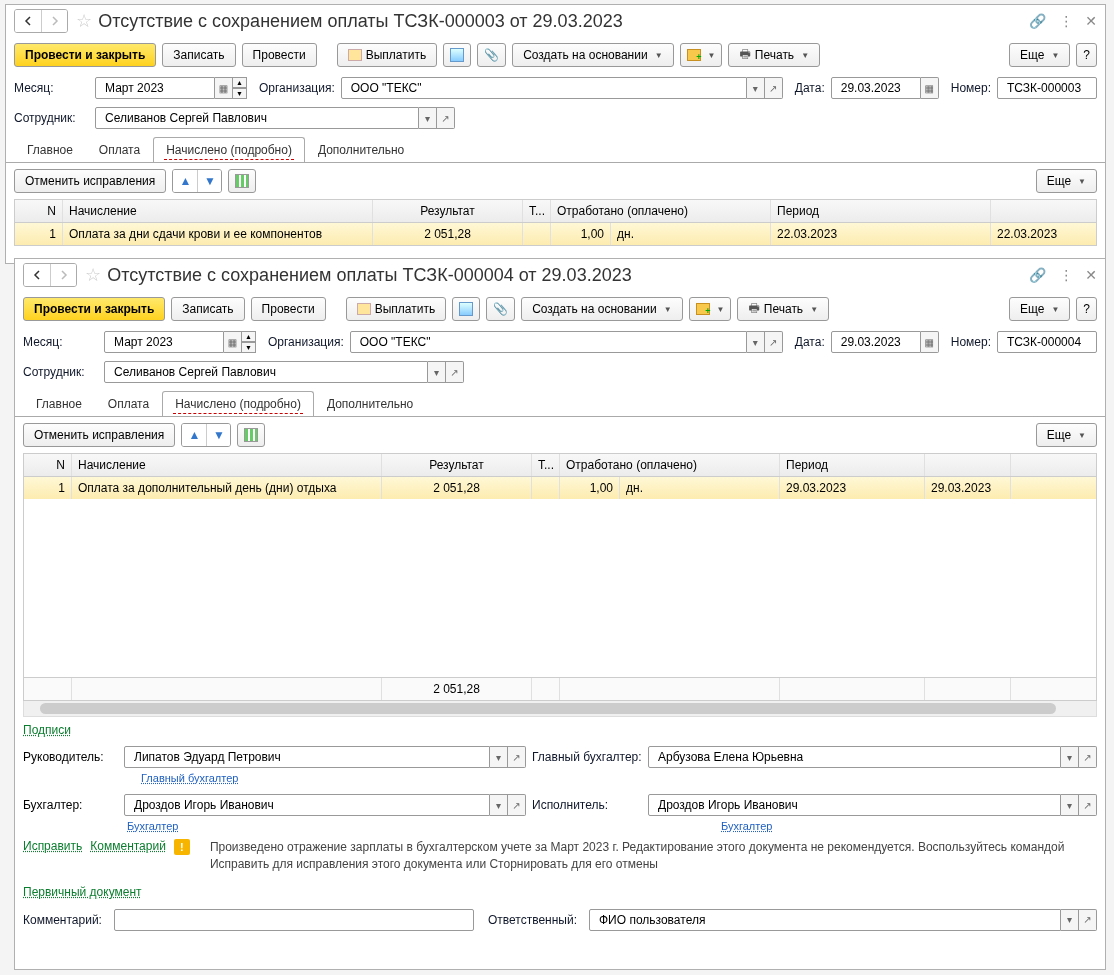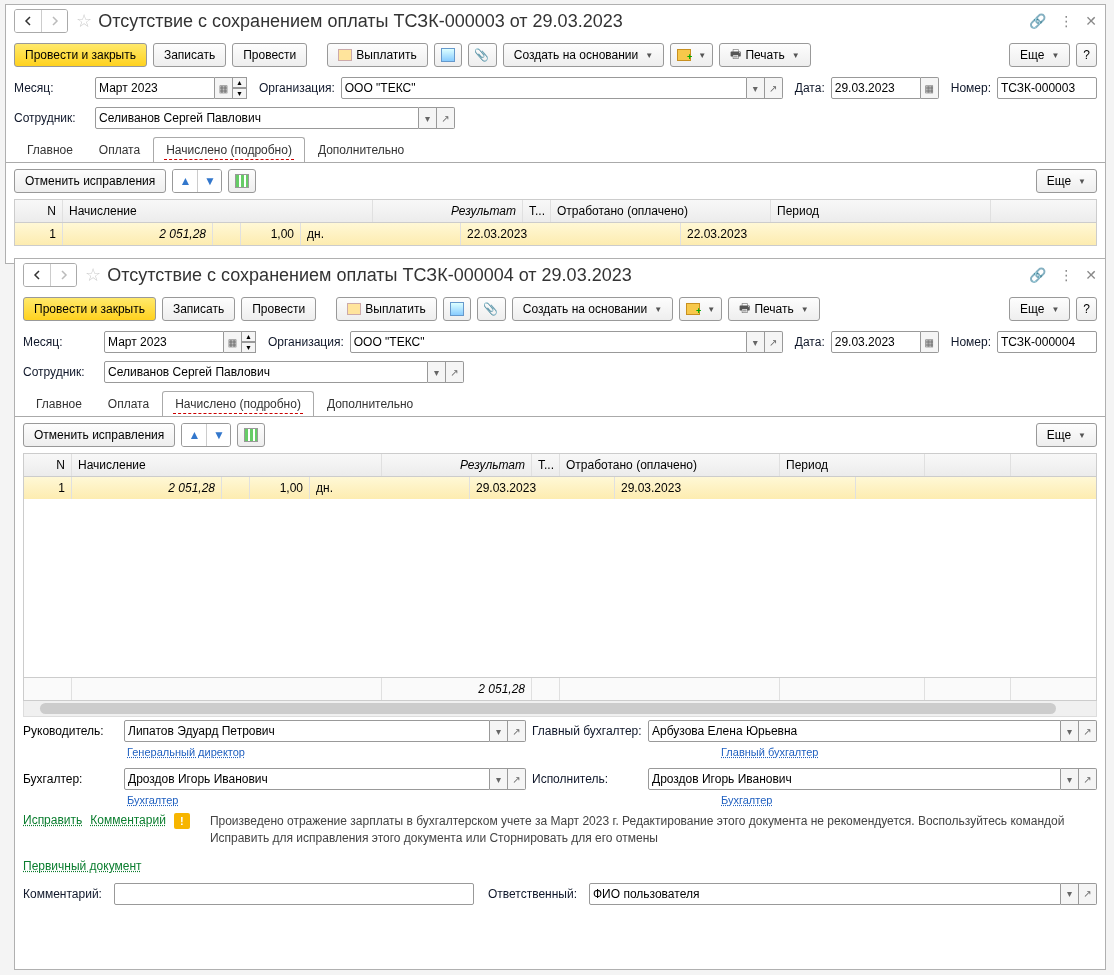--- a/index.html
+++ b/index.html
@@ -10,26 +10,26 @@
 .titlebar { display: flex; align-items: center; padding: 4px 8px; height: 32px; }
 .navbtns { display: flex; border: 1px solid #aaa; border-radius: 3px; overflow: hidden; margin-right: 8px; }
 .navbtn { width: 26px; height: 22px; display: flex; align-items: center; justify-content: center; background: #fff; border: none; cursor: pointer; }
 .navbtn + .navbtn { border-left: 1px solid #ccc; }
 .star { color: #ccc; font-size: 18px; margin-right: 6px; cursor: pointer; }
 .wtitle { font-size: 18px; color: #333; flex: 1; }
 .titleicons { display: flex; gap: 12px; align-items: center; color: #888; }
 .titleicons span { cursor: pointer; font-size: 14px; }
 .toolbar { display: flex; align-items: center; padding: 6px 8px; gap: 6px; flex-wrap: wrap; }
 .btn { border: 1px solid #999; background: linear-gradient(#fdfdfd,#eee); border-radius: 3px; padding: 4px 10px; cursor: pointer; display: inline-flex; align-items: center; gap: 4px; height: 24px; }
-.btn.primary { background: linear-gradient(#ffe96b,#ffd21f); border-color: #999; font-weight: normal; text-align: center; }
+.btn.primary { background: linear-gradient(#ffe96b,#ffd21f); border-color: #999; font-weight: bold; text-align: center; }
 .btn.small { padding: 3px 6px; }
 .btn .dd { font-size: 8px; margin-left: 3px; color: #555; }
 .row { display: flex; align-items: center; padding: 4px 8px; gap: 6px; }
 .label { color: #0f172a; }
-.input { border: 1px solid #999; border-radius: 2px; padding: 3px 3px; background: #fff; height: 22px; }
+.input { border: 1px solid #999; border-radius: 2px; padding: 3px 9px; background: #fff; height: 22px; }
 .inputgroup { display: flex; align-items: stretch; }
 .inputgroup .input { border-radius: 2px 0 0 2px; }
 .inputgroup .ibtn { border: 1px solid #999; border-left: none; width: 18px; display: flex; align-items: center; justify-content: center; background: #f5f5f5; cursor: pointer; font-size: 10px; color: #666; }
 .inputgroup .ibtn:last-child { border-radius: 0 2px 2px 0; }
 .spinner { display: flex; flex-direction: column; }
 .spinner .sp { height: 11px; width: 14px; border: 1px solid #999; border-left: none; display: flex; align-items: center; justify-content: center; font-size: 7px; background: #f5f5f5; cursor: pointer; }
 .tabs { display: flex; border-bottom: 1px solid #aaa; padding: 0 8px; margin-top: 4px; }
 .tab { padding: 5px 12px; border: 1px solid transparent; border-bottom: none; cursor: pointer; color: #333; position: relative; }
 .tab.active { background: #fff; border-color: #aaa; border-radius: 3px 3px 0 0; }
 .tab.active.redline::after { content: ""; position: absolute; left: 10px; right: 10px; bottom: 2px; border-bottom: 1px dashed #c00; }
@@ -37,21 +37,21 @@
 .arrowgrp { display: flex; border: 1px solid #999; border-radius: 3px; overflow: hidden; }
 .arrowgrp .ab { width: 24px; height: 22px; display: flex; align-items: center; justify-content: center; background: #fff; cursor: pointer; }
 .arrowgrp .ab + .ab { border-left: 1px solid #ccc; }
 .table { border: 1px solid #ccc; margin: 0 8px; }
 .thead, .trow, .tfoot { display: flex; }
 .th, .td { padding: 4px 6px; border-right: 1px solid #e0e0e0; overflow: hidden; white-space: nowrap; }
 .thead { background: linear-gradient(#f8f8f8,#ececec); border-bottom: 1px solid #ccc; }
 .trow.sel { background: linear-gradient(#fff8d6,#fdecb0); }
 .c-n { width: 48px; text-align: right; }
 .c-na { width: 310px; }
-.c-re { width: 150px; text-align: right; font-style: italic; }
+.c-re { width: 150px; text-align: center; }
 .c-t { width: 28px; }
 .c-ot { width: 60px; text-align: right; }
 .c-ed { width: 160px; }
 .c-pe { width: 150px; }
 .c-pe2 { flex: 1; }
 .c-last { width: 70px; border-right: none; }
 .w2table .c-pe { width: 145px; }
 .w2table .c-pe2 { width: 145px; }
 .w2table .c-last { flex: 1; border-right: none; }
 .tablebody { height: 200px; background: #fff; }
@@ -205,20 +205,21 @@
       <div class="th c-n">N</div>
       <div class="th c-na">Начисление</div>
       <div class="th c-re">Результат</div>
       <div class="th c-t">Т...</div>
       <div class="th" style="width:220px">Отработано (оплачено)</div>
       <div class="th" style="width:220px">Период</div>
       <div class="th c-last"></div>
     </div>
     <div class="trow sel">
       <div class="td c-n">1</div>
+      <div class="td c-na">Оплата за дни сдачи крови и ее компонентов</div>
       <div class="td c-re">2 051,28</div>
       <div class="td c-t"></div>
       <div class="td c-ot">1,00</div>
       <div class="td c-ed">дн.</div>
       <div class="td" style="width:220px">22.03.2023</div>
       <div class="td c-last" style="text-align:right">22.03.2023</div>
     </div>
   </div>
 </div>
 
@@ -345,20 +346,21 @@
       <div class="th c-re">Результат</div>
       <div class="th c-t">Т...</div>
       <div class="th" style="width:220px">Отработано (оплачено)</div>
       <div class="th c-pe">Период</div>
       <div class="th c-pe2"></div>
       <div class="th c-last"></div>
     </div>
     <div class="tablebody">
       <div class="trow sel">
         <div class="td c-n">1</div>
+        <div class="td c-na">Оплата за дополнительный день (дни) отдыха</div>
         <div class="td c-re">2 051,28</div>
         <div class="td c-t"></div>
         <div class="td c-ot">1,00</div>
         <div class="td c-ed">дн.</div>
         <div class="td c-pe">29.03.2023</div>
         <div class="td c-pe2">29.03.2023</div>
         <div class="td c-last"></div>
       </div>
     </div>
     <div class="tfoot">
@@ -369,39 +371,41 @@
       <div class="td" style="width:220px"></div>
       <div class="td c-pe"></div>
       <div class="td c-pe2"></div>
       <div class="td c-last"></div>
     </div>
   </div>
   <div class="scrollbar">
       <div class="scrollthumb"></div>
     </div>
 
+  <div class="section">
+    <span class="greenlink">Подписи</span>
+  </div>
 
   <div class="signrow">
     <span class="signlbl">Руководитель:</span>
     <div class="sigcol">
       <div class="inputgroup flex1">
         <input class="input flex1" value="Липатов Эдуард Петрович" style="">
         <span class="ibtn">▾</span>
         <span class="ibtn">↗</span>
       </div>
     </div>
     <span class="label" style="width:110px">Главный бухгалтер:</span>
     <div class="inputgroup flex1">
       <input class="input flex1" value="Арбузова Елена Юрьевна" style="">
       <span class="ibtn">▾</span>
       <span class="ibtn">↗</span>
     </div>
   </div>
   <div class="sublbl2">
-    <div class="c1"><span class="bluelink">Генеральный директор</span></div>
     <div style="padding-left:118px"><span class="bluelink">Главный бухгалтер</span></div>
   </div>
 
   <div class="signrow" style="margin-top:6px">
     <span class="signlbl">Бухгалтер:</span>
     <div class="sigcol">
       <div class="inputgroup flex1">
         <input class="input flex1" value="Дроздов Игорь Иванович" style="">
         <span class="ibtn">▾</span>
         <span class="ibtn">↗</span>

